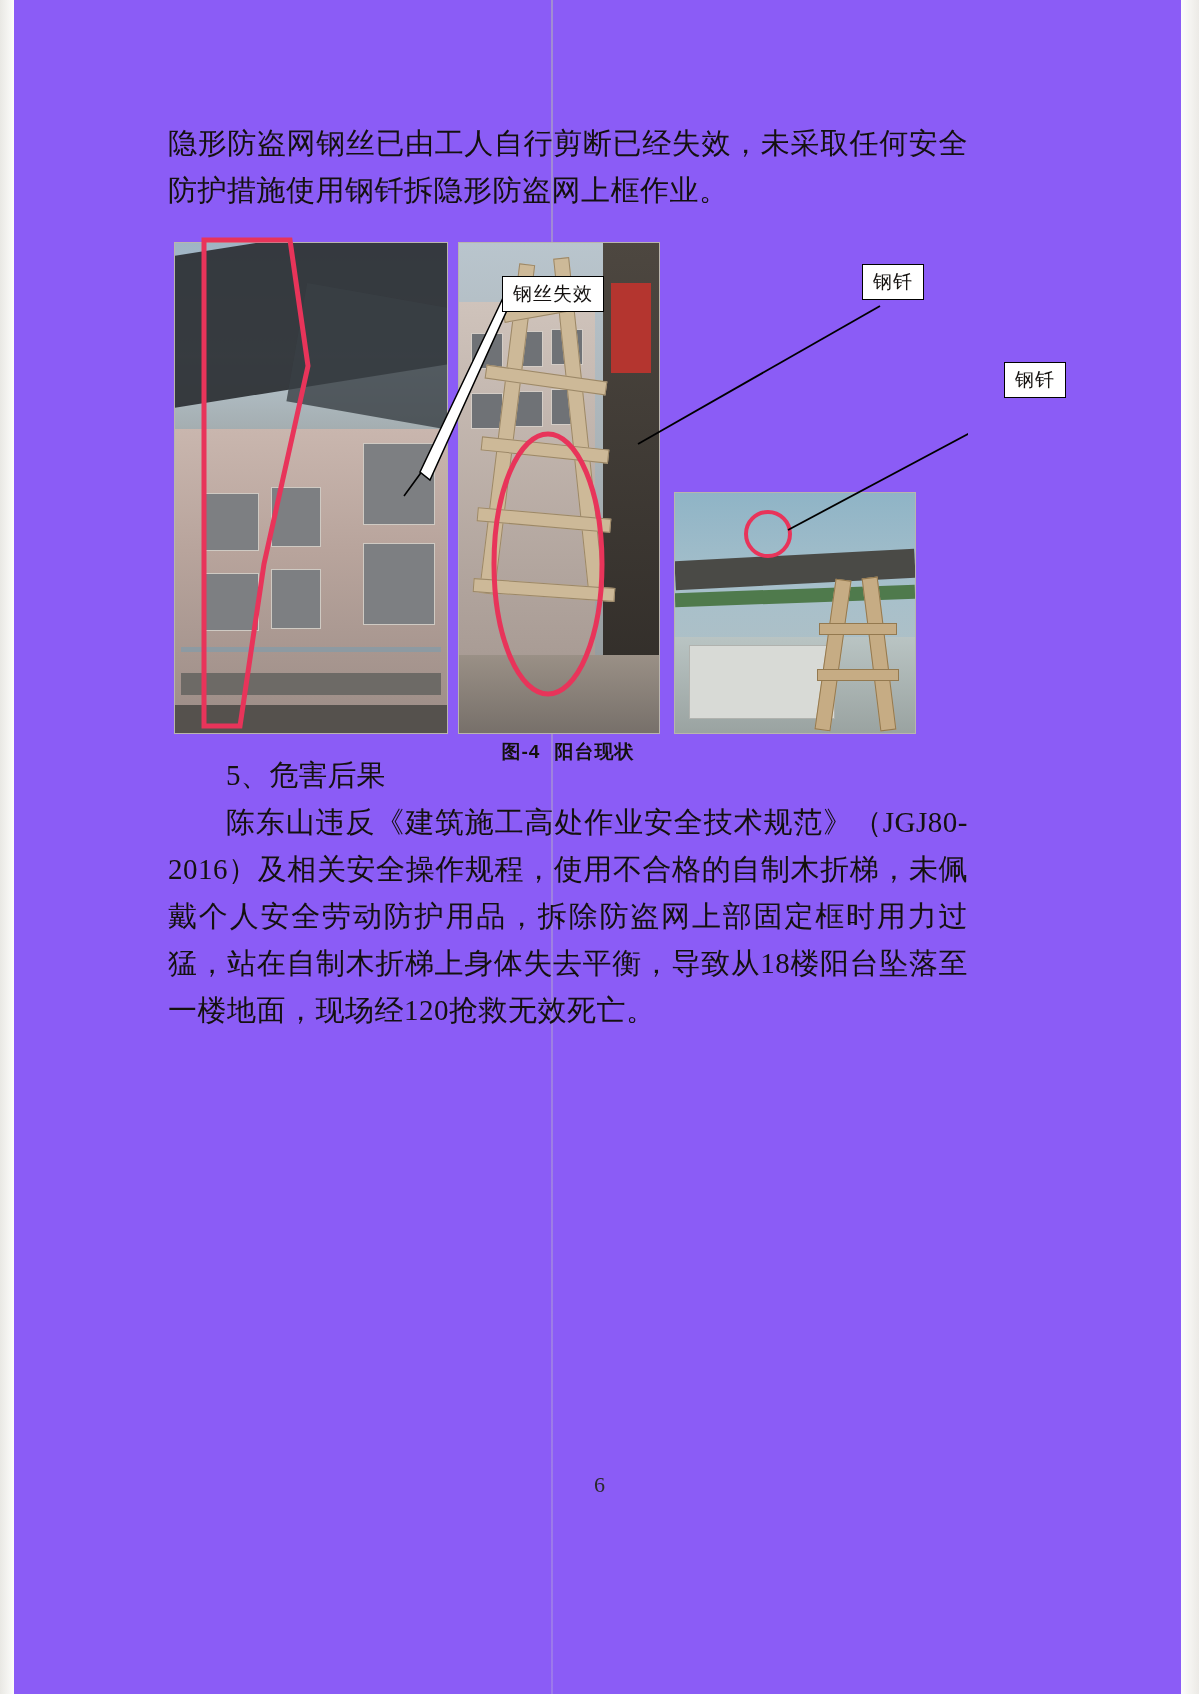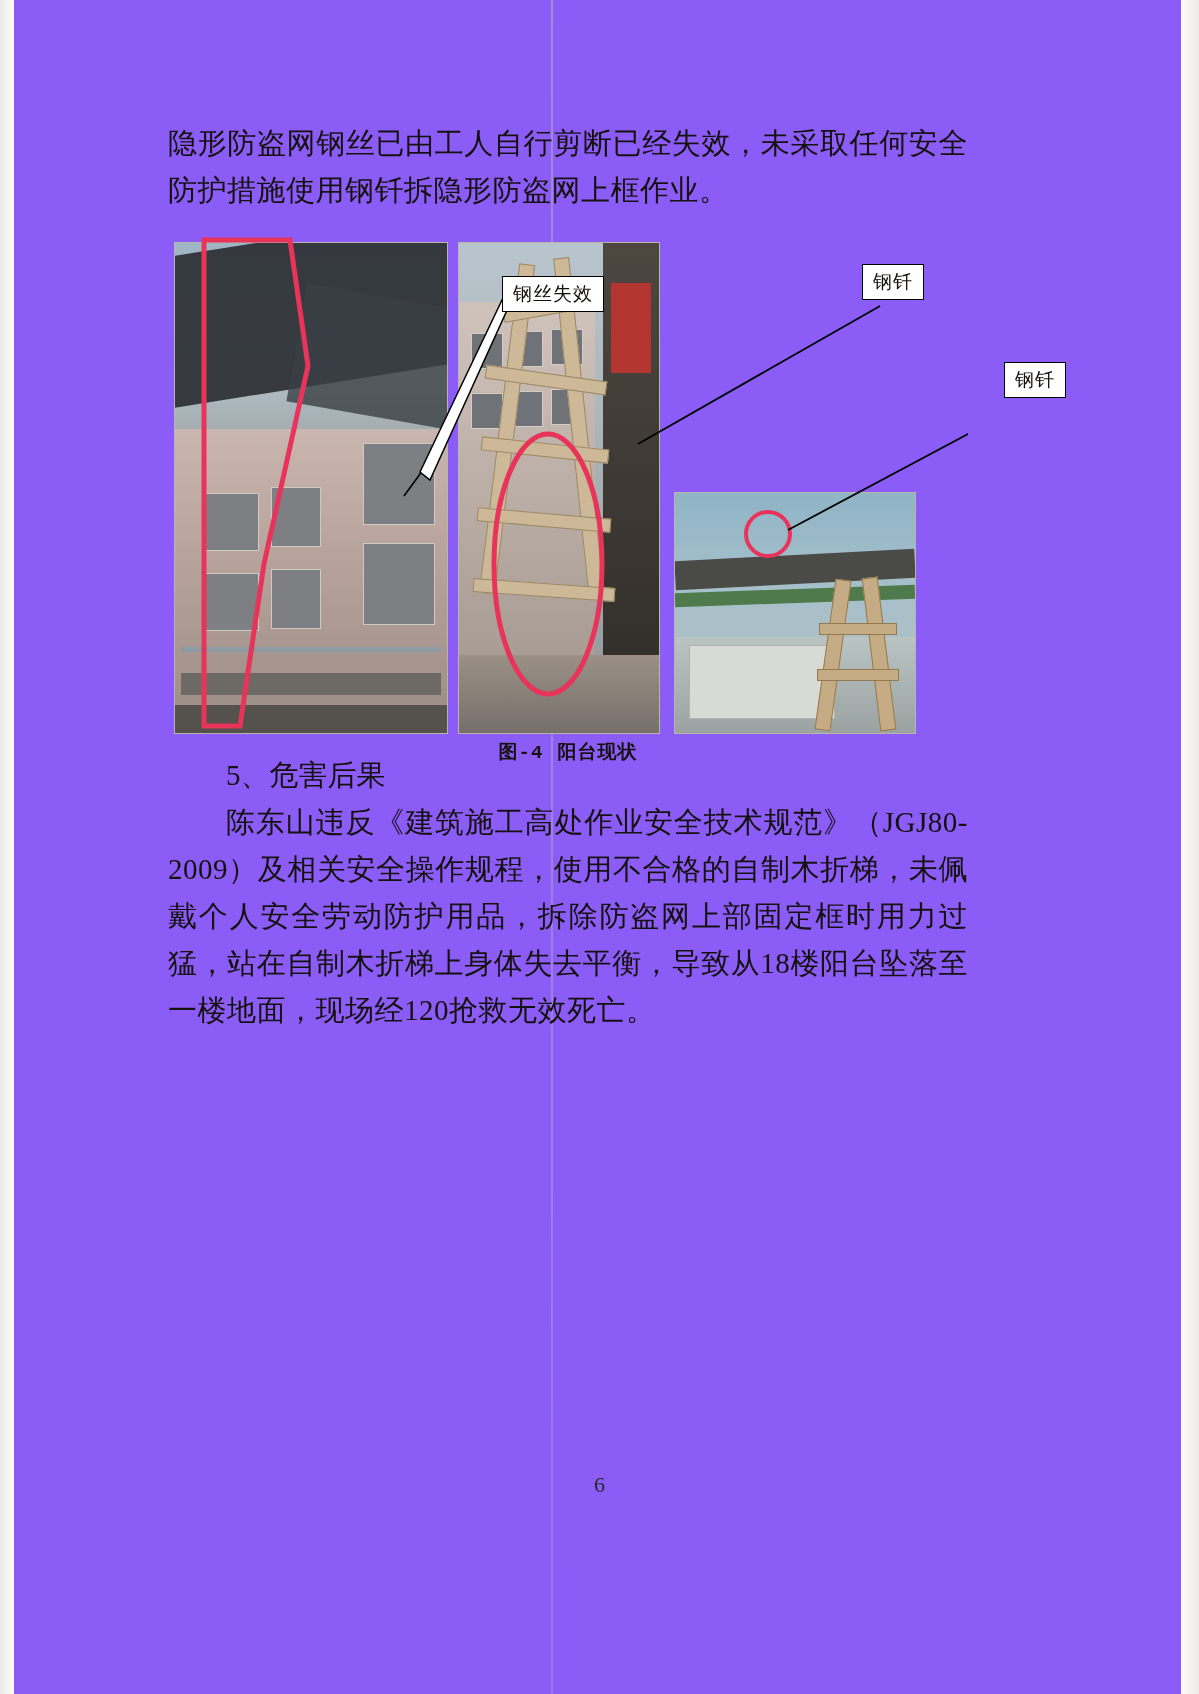--- a/index.html
+++ b/index.html
@@ -189,21 +189,21 @@
   }
   .c1 { left: 334px; top: 42px; }
   .c2 { left: 694px; top: 30px; }
   .c3 { left: 836px; top: 128px; }
 
   .fig-caption {
     position: absolute;
     left: 0; top: 505px;
     width: 800px;
     text-align: center;
-    font-family: Liberation Mono, monospace;
+    font-family: Liberation Sans, sans-serif;
     font-weight: bold;
     font-size: 19px;
     letter-spacing: 1px;
   }
   .fig-caption .num { margin-right: 14px; }
 
   .section-num {
     font-size: 29px;
     line-height: 1.62;
     margin: 0;
@@ -325,20 +325,20 @@
 
       <div class="fig-caption">
         <span class="num">图-4</span><span>阳台现状</span>
       </div>
     </div>
 
     <div class="gap"></div>
 
     <p class="section-num">5、危害后果</p>
 
-    <p class="para indent">陈东山违反《建筑施工高处作业安全技术规范》（JGJ80-2009）及相关安全操作规程，使用不合格的自制木折梯，未佩戴个人安全劳动防护用品，拆除防盗网上部固定框时用力过猛，站在自制木折梯上身体失去平衡，导致从18楼阳台坠落至一楼地面，现场经120抢救无效死亡。</p>
+    <p class="para indent">陈东山违反《建筑施工高处作业安全技术规范》（JGJ80-2016）及相关安全操作规程，使用不合格的自制木折梯，未佩戴个人安全劳动防护用品，拆除防盗网上部固定框时用力过猛，站在自制木折梯上身体失去平衡，导致从18楼阳台坠落至一楼地面，现场经120抢救无效死亡。</p>
 
 
 
   </div>
 
   <div class="page-number">6</div>
 </div>
 
 </body></html>

